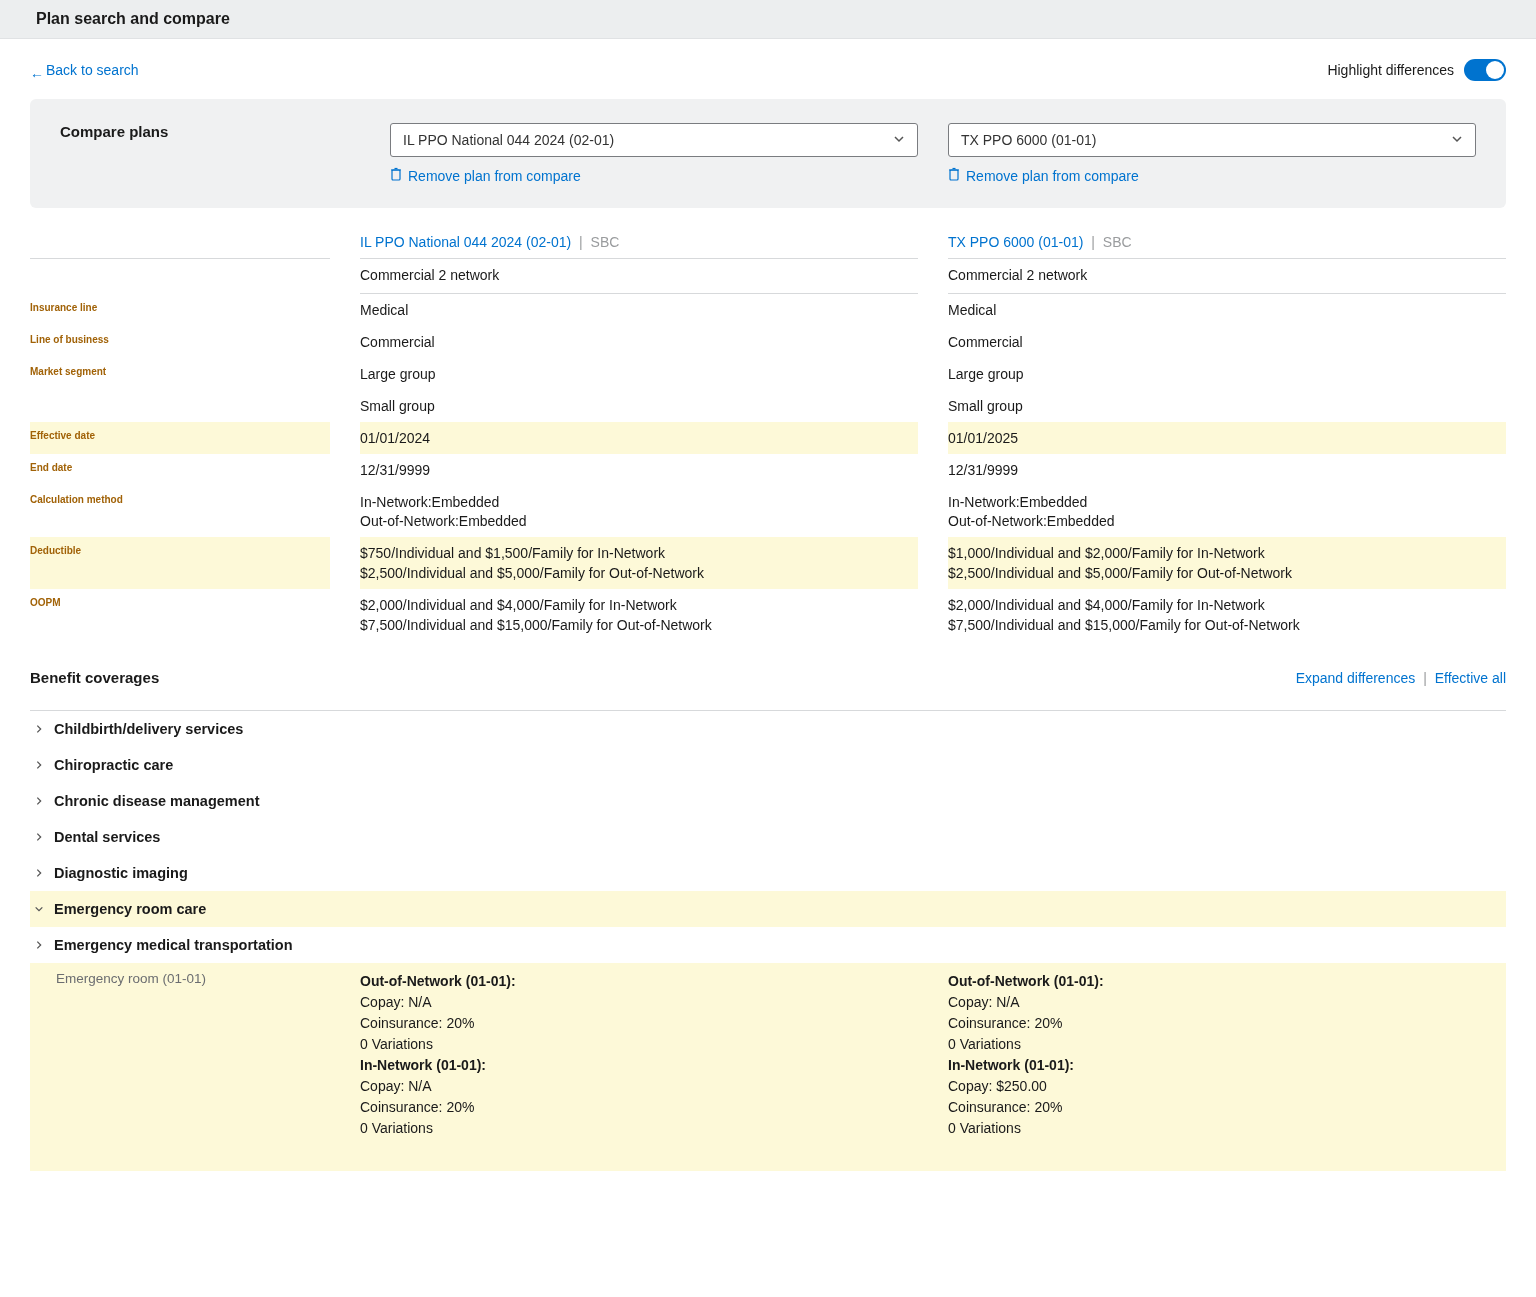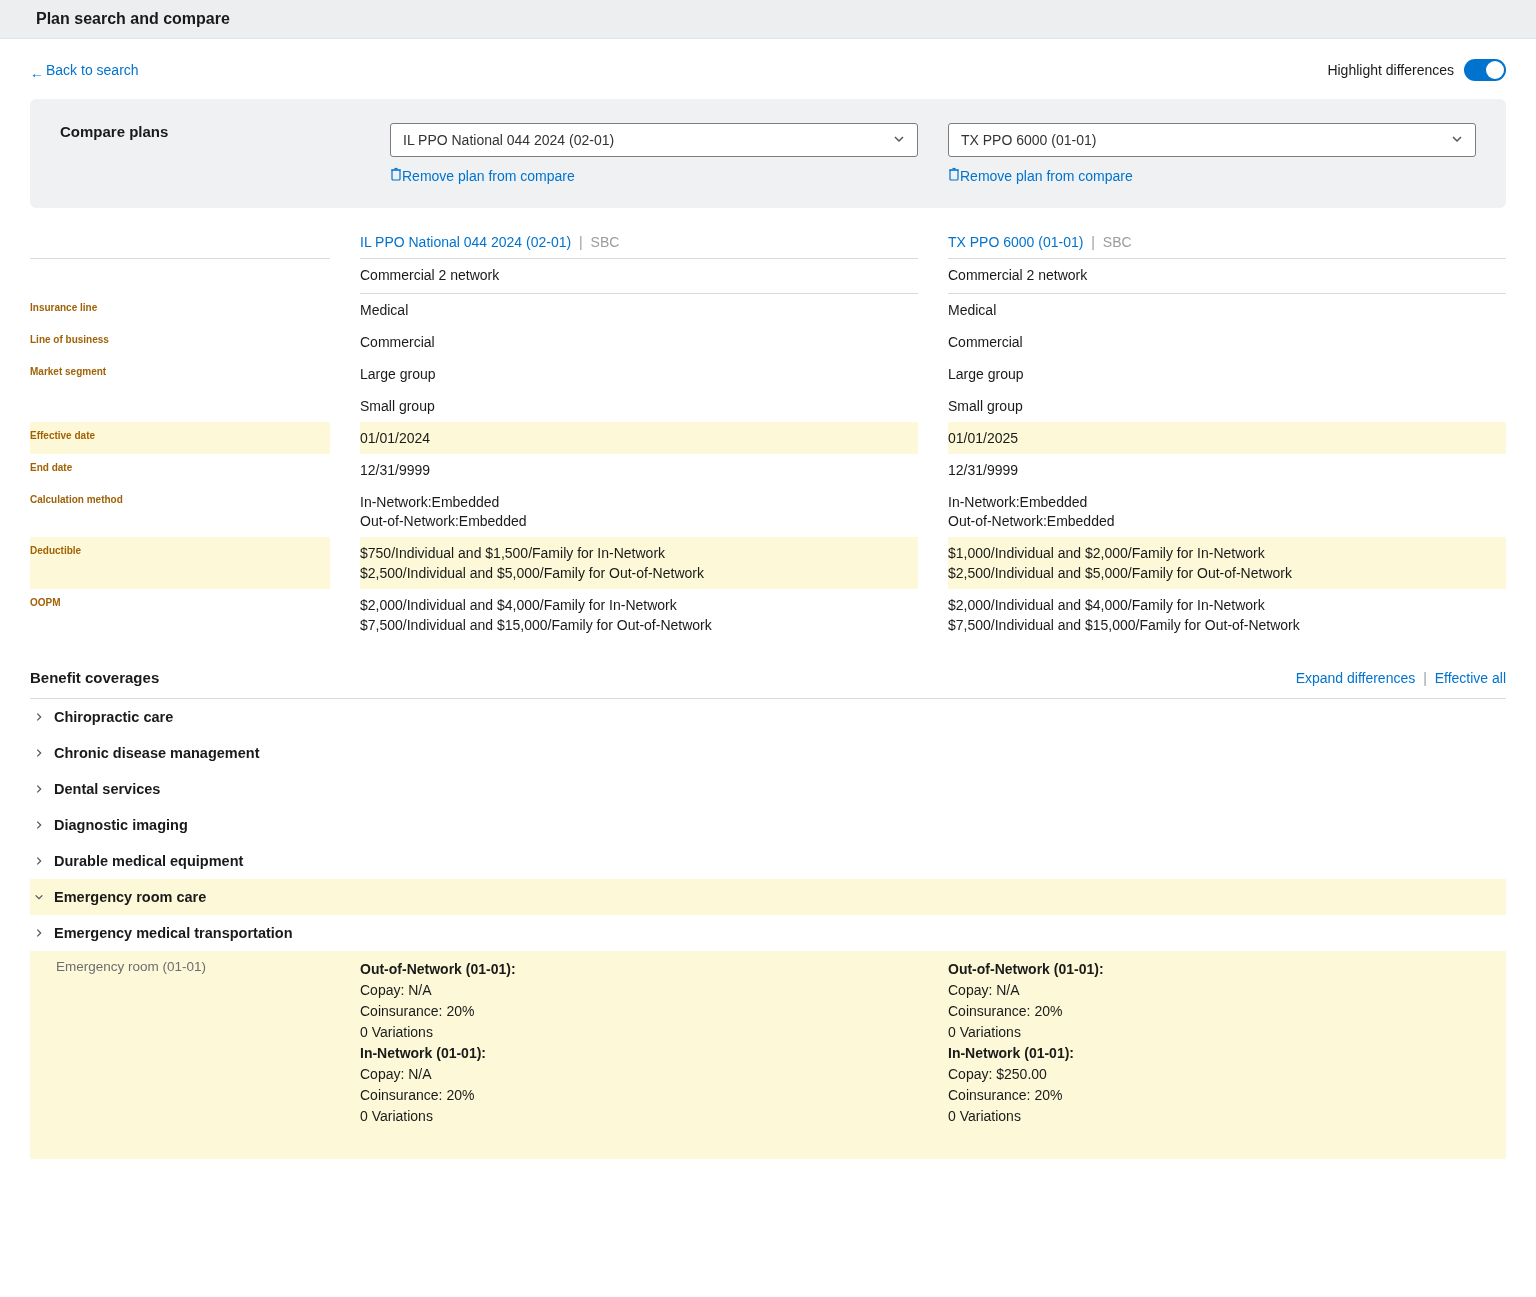--- a/index.html
+++ b/index.html
@@ -109,20 +109,21 @@
   .chevron-down-icon svg {
     width: 12px;
     height: 12px;
     stroke: #555;
     fill: none;
     stroke-width: 1.5;
   }
   .remove-link {
     display: inline-flex;
     align-items: center;
+    gap: 6px;
     color: #0073cf;
     margin-top: 10px;
     font-size: 14px;
     cursor: pointer;
   }
   .trash-icon svg {
     width: 12px;
     height: 14px;
     stroke: #0073cf;
     fill: none;
@@ -169,21 +170,21 @@
     padding-bottom: 10px !important;
     border-bottom: 1px solid #d7d9db;
   }
 
   .benefit-header {
     display: flex;
     align-items: center;
     justify-content: space-between;
     margin-top: 28px;
     border-bottom: 1px solid #d7d9db;
-    padding-bottom: 12px;
+    padding-bottom: 24px;
   }
   .benefit-header-title {
     font-weight: 700;
     font-size: 15px;
   }
   .benefit-header-actions a {
     color: #0073cf;
     cursor: pointer;
     font-size: 14px;
   }
@@ -390,45 +391,45 @@
       <span class="pipe">|</span>
       <a>Effective all</a>
     </div>
   </div>
 
   <div id="benefits-list">
       <div class="accordion-item">
         <span class="chevron-right-icon"><svg viewBox="0 0 12 12">
             <polyline points="4,2 8,6 4,10"></polyline>
           </svg></span>
+        <span class="acc-label">Childbirth/delivery services</span>
+      </div>
+      <div class="accordion-item">
+        <span class="chevron-right-icon"><svg viewBox="0 0 12 12">
+            <polyline points="4,2 8,6 4,10"></polyline>
+          </svg></span>
         <span class="acc-label">Chiropractic care</span>
       </div>
       <div class="accordion-item">
         <span class="chevron-right-icon"><svg viewBox="0 0 12 12">
             <polyline points="4,2 8,6 4,10"></polyline>
           </svg></span>
         <span class="acc-label">Chronic disease management</span>
       </div>
       <div class="accordion-item">
         <span class="chevron-right-icon"><svg viewBox="0 0 12 12">
             <polyline points="4,2 8,6 4,10"></polyline>
           </svg></span>
         <span class="acc-label">Dental services</span>
       </div>
       <div class="accordion-item">
         <span class="chevron-right-icon"><svg viewBox="0 0 12 12">
             <polyline points="4,2 8,6 4,10"></polyline>
           </svg></span>
         <span class="acc-label">Diagnostic imaging</span>
-      </div>
-      <div class="accordion-item">
-        <span class="chevron-right-icon"><svg viewBox="0 0 12 12">
-            <polyline points="4,2 8,6 4,10"></polyline>
-          </svg></span>
-        <span class="acc-label">Durable medical equipment</span>
       </div>
       <div class="accordion-item accordion-highlight">
         <span class="chevron-down-open-icon"><svg viewBox="0 0 12 12">
             <polyline points="2,4 6,8 10,4"></polyline>
           </svg></span>
         <span class="acc-label">Emergency room care</span>
       </div>
       <div class="accordion-item">
         <span class="chevron-right-icon"><svg viewBox="0 0 12 12">
             <polyline points="4,2 8,6 4,10"></polyline>

